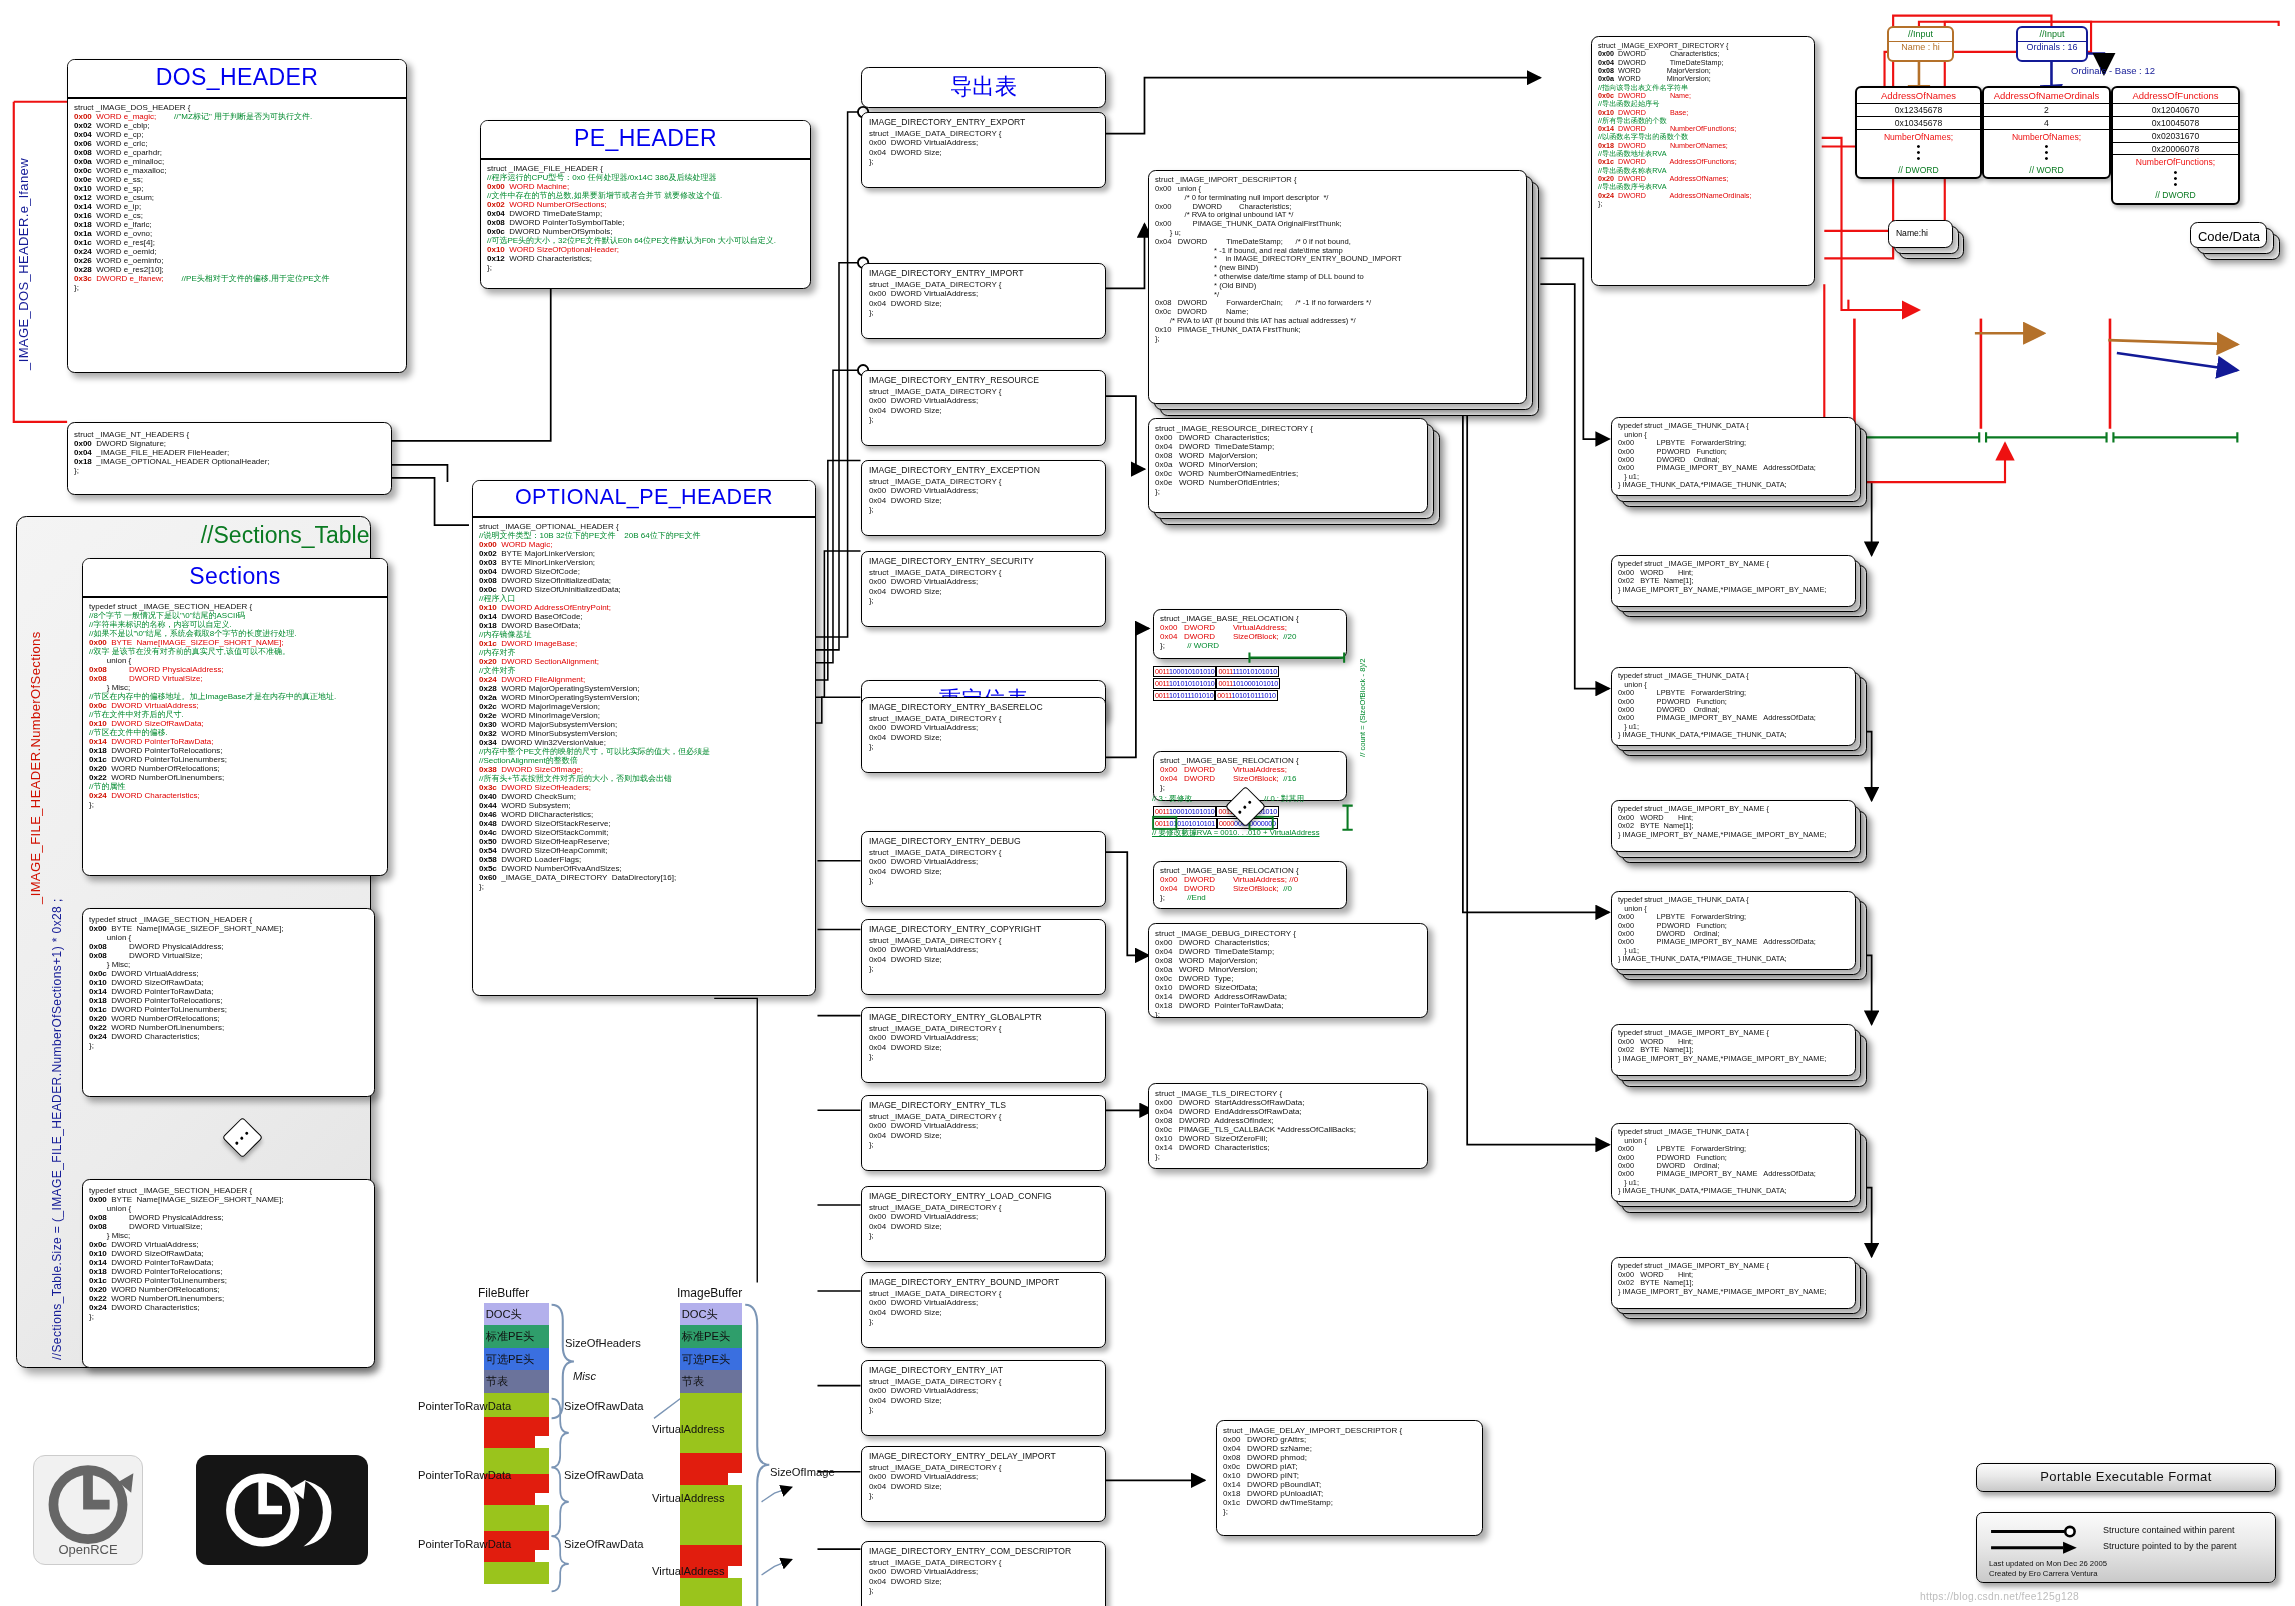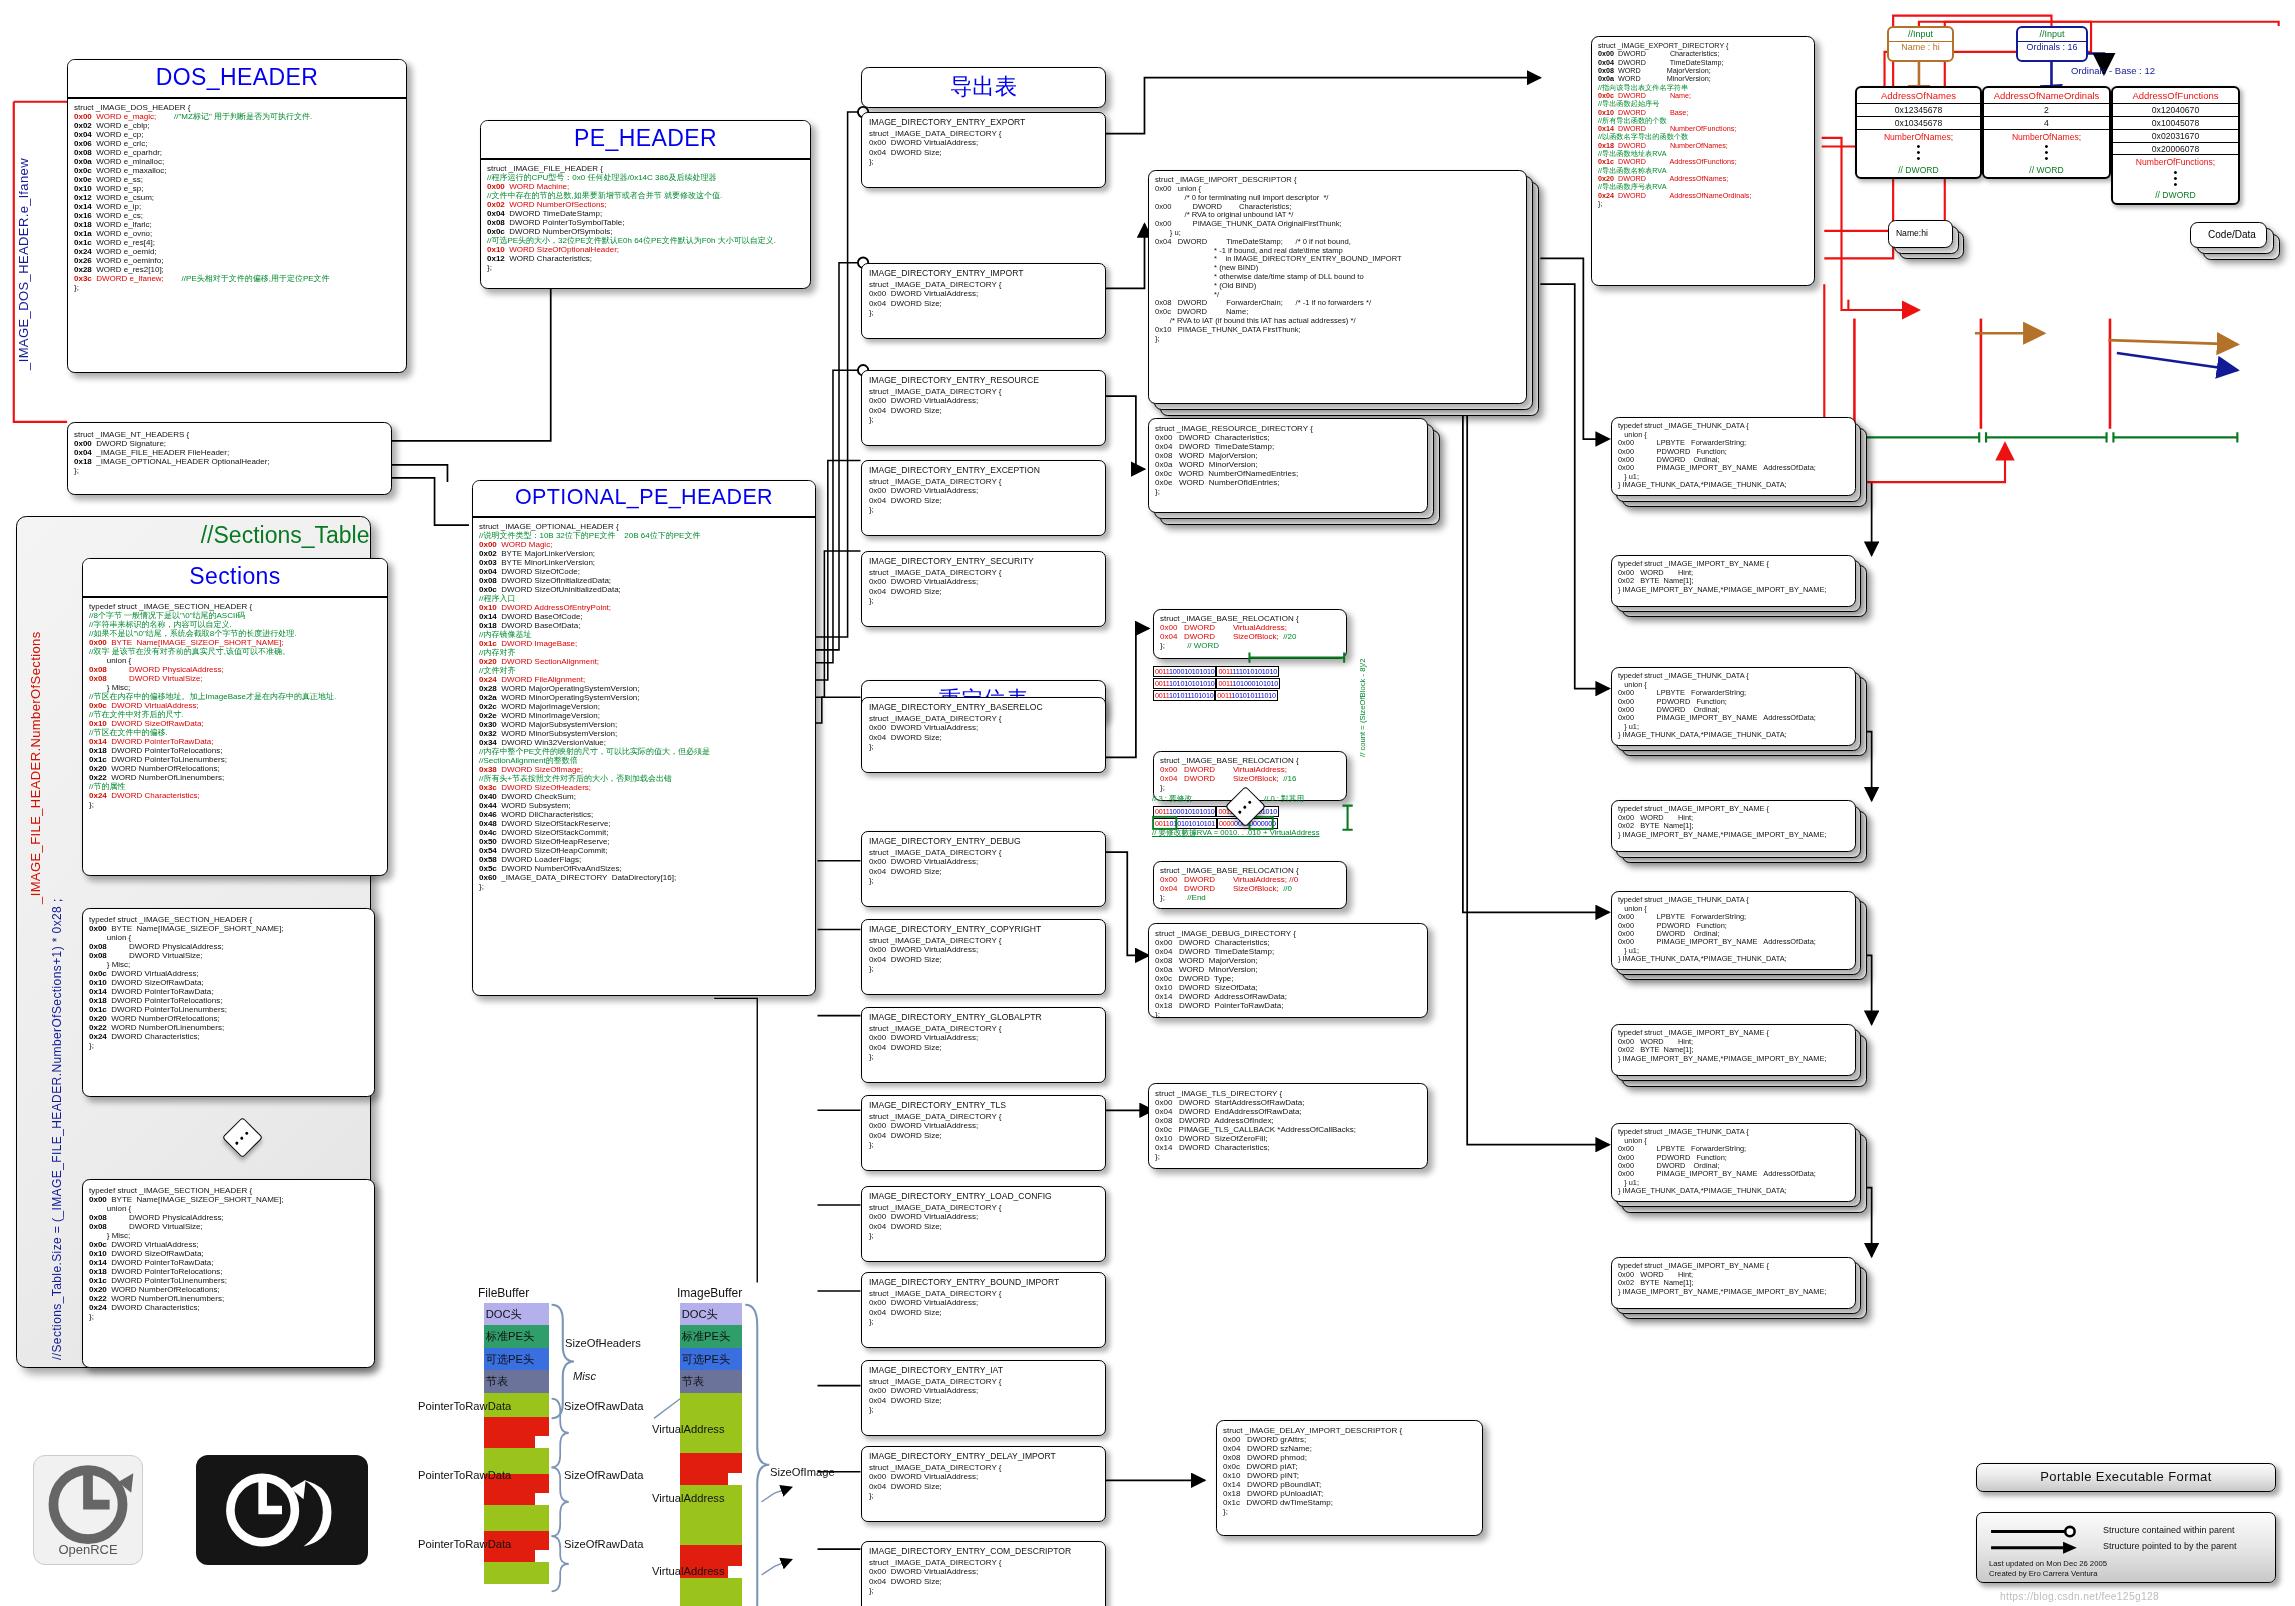--- a/index.html
+++ b/index.html
@@ -517,21 +517,21 @@
 
   <div class="card" style="left:1899px;top:231px;width:65px;height:27.5px;"></div>
   <div class="card" style="left:1894px;top:226px;width:65px;height:27.5px;"></div>
   <div class="card" style="left:1888px;top:220px;width:65px;height:27.5px;">
     <div style="font-size:8.6px;padding:6.9px 0 0 6.9px;">Name:hi</div>
   </div>
 
   <div class="card" style="left:2203px;top:234px;width:77px;height:26px;"></div>
   <div class="card" style="left:2197px;top:228px;width:77px;height:26px;"></div>
   <div class="card" style="left:2190px;top:222px;width:77px;height:26px;">
-    <div style="font-size:10px;padding:6px 0 0 6.9px;text-align:center;">Code/Data</div>
+    <div style="font-size:13px;padding:6px 0 0 6.9px;">Code/Data</div>
   </div>
 
   <div id="thunkCol">
       <div class="card" style="left: 1622px; top: 428px; width: 245px; height: 79px;"></div>
       <div class="card" style="left: 1616px; top: 423px; width: 245px; height: 79px;"></div>
       <div class="card" style="left: 1611px; top: 417px; width: 245px; height: 79px; z-index: 2;">
         <div class="body" style="padding-top:4.3px;font-size:7.4px;line-height:8.4px;"><div class="row blk">typedef struct _IMAGE_THUNK_DATA {</div><div class="row blk">   union {</div><div class="row blk">0x00           LPBYTE   ForwarderString;</div><div class="row blk">0x00           PDWORD   Function;</div><div class="row blk">0x00           DWORD    Ordinal;</div><div class="row blk">0x00           PIMAGE_IMPORT_BY_NAME   AddressOfData;</div><div class="row blk">   } u1;</div><div class="row blk">} IMAGE_THUNK_DATA,*PIMAGE_THUNK_DATA;</div></div>
       </div>
       <div class="card" style="left: 1622px; top: 677px; width: 245px; height: 79px;"></div>
       <div class="card" style="left: 1616px; top: 672px; width: 245px; height: 79px;"></div>
@@ -652,16 +652,16 @@
       <circle cx="94" cy="10" r="5.5" fill="#fff" stroke="#000" stroke-width="3"></circle>
       <path d="M2,29 L86,29" stroke="#000" stroke-width="3.5"></path>
       <path d="M86,22 L102,29 L86,36 z" fill="#000"></path>
     </svg>
     <div class="legend-line" style="position:absolute;left:126px;top:12px;">Structure contained within parent</div>
     <div class="legend-line" style="position:absolute;left:126px;top:28px;">Structure pointed to by the parent</div>
     <div class="legend-small" style="position:absolute;left:12px;top:46px;">Last updated on Mon Dec 26 2005</div>
     <div class="legend-small" style="position:absolute;left:12px;top:56px;">Created by Ero Carrera Ventura</div>
   </div>
 
-  <div class="watermark" style="left:2000px; top:1591px;">https://blog.csdn.net/fee125g128</div>
+  <div class="watermark" style="left:1920px; top:1591px;">https://blog.csdn.net/fee125g128</div>
 
 </div>
 
 
 </body></html>

